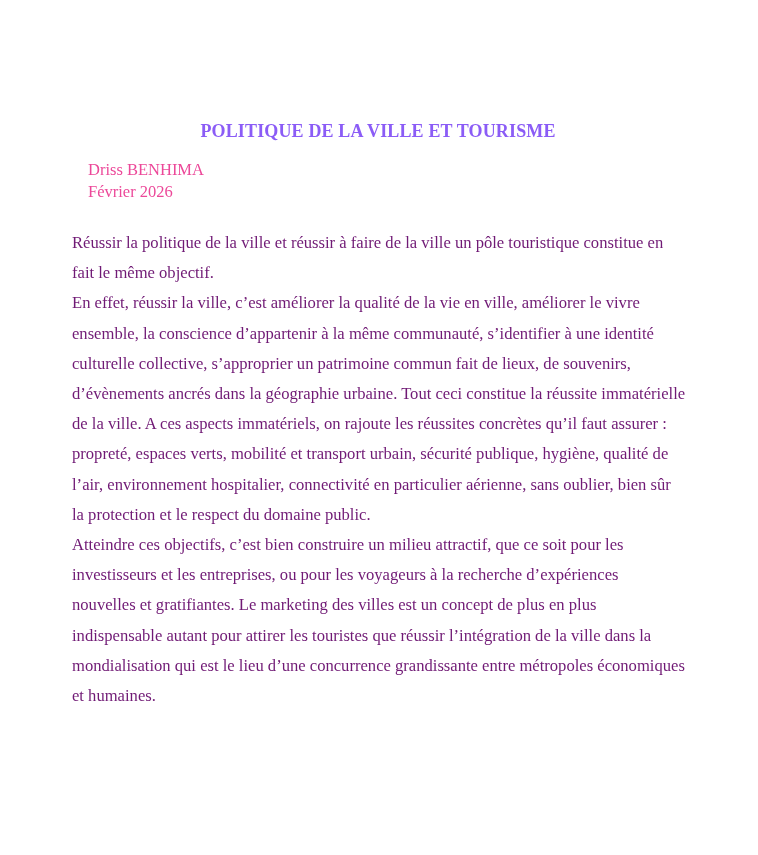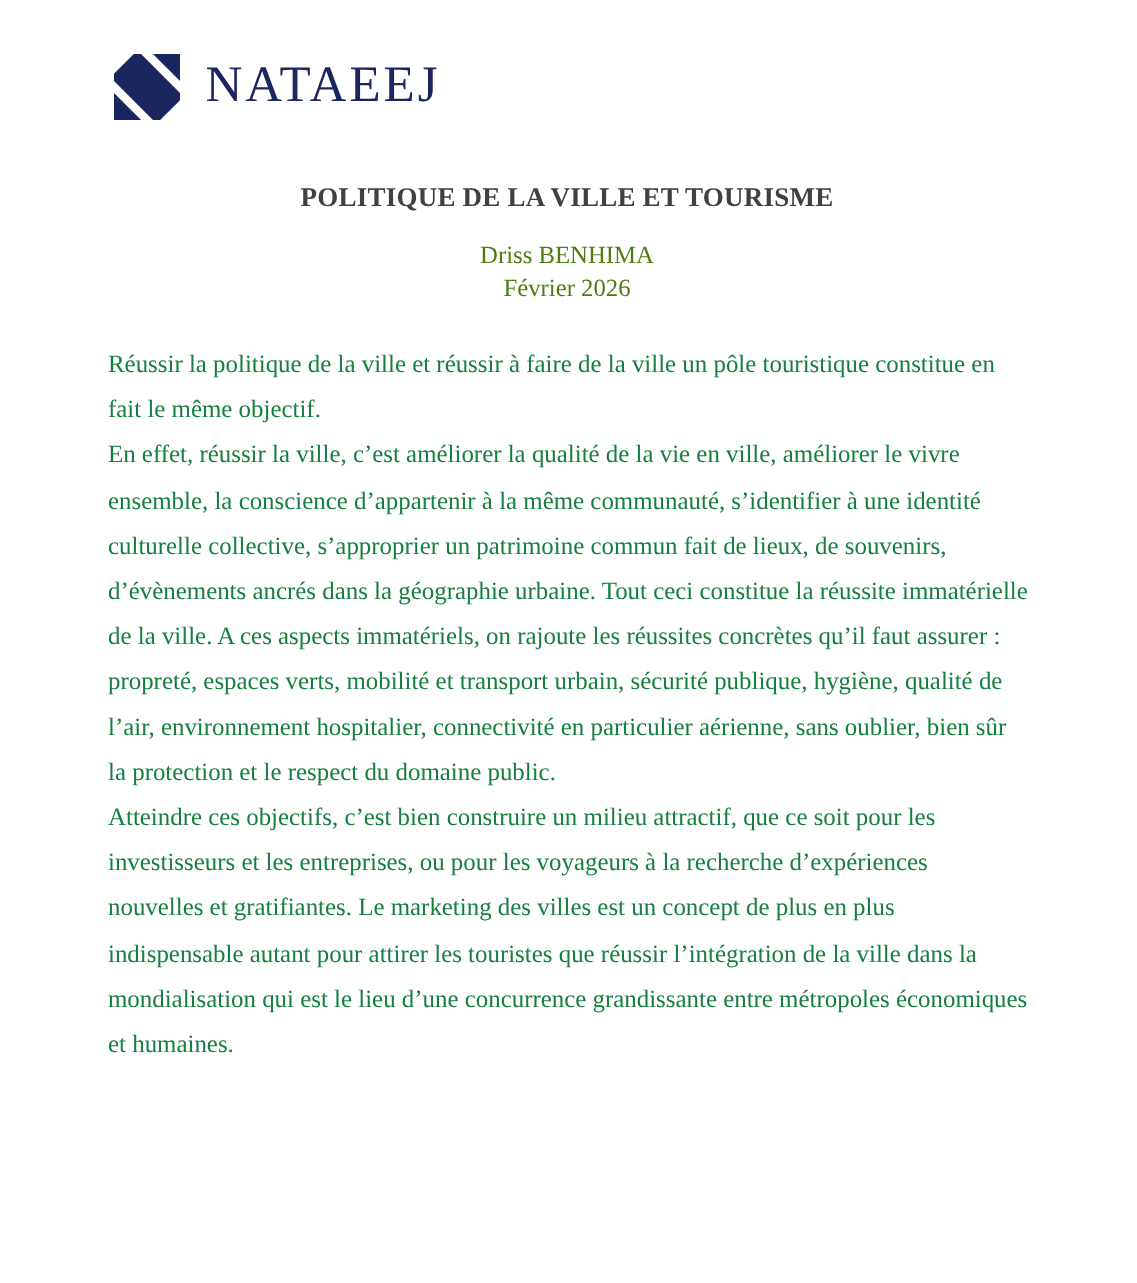--- a/index.html
+++ b/index.html
@@ -50,76 +50,65 @@
   
   .doc-title {
     position: absolute;
     left: 72px;
     top: 121px;
     width: 612px;
     text-align: center;
     font-size: 18px;
     font-weight: bold;
     letter-spacing: 0.15px;
-    color: #404040;
+    color: #8b5cf6;
     margin: 0;
   }
 
   
   .byline {
     position: absolute;
-    left: 72px;
+    left: 88px;
     top: 159px;
     width: 612px;
-    text-align: center;
+    text-align: left;
     font-size: 16.5px;
     line-height: 22px;
-    color: #4d7c0f;
+    color: #ec4899;
   }
 
   .byline-line {
     display: block;
     white-space: nowrap;
   }
 
   
   .body-col {
     position: absolute;
     left: 72px;
     top: 228px;
     width: 614px;
   }
 
   .para {
     margin: 0;
     font-size: 16.6px;
     line-height: 30.2px;
-    color: #15803d;
+    color: #701a75;
     text-align: left;
   }
 
   .para + .para {
   }
 </style>
 </head>
 <body>
 
 <div class="page">
 
-  <div class="brand">
-    <svg class="brand-mark" viewBox="0 0 100 100" aria-hidden="true">
-
-      <rect x="0" y="0" width="100" height="100" fill="#1b2560"></rect>
-      <polygon points="0,0 30,0 0,30" fill="#ffffff"></polygon>
-      <polygon points="100,100 70,100 100,70" fill="#ffffff"></polygon>
-      <polygon points="41,0 100,59 100,41 59,0" fill="#ffffff"></polygon>
-      <polygon points="0,41 0,59 41,100 59,100" fill="#ffffff"></polygon>
-    </svg>
-    <div class="brand-word">NATAEEJ</div>
-  </div>
 
   <h1 class="doc-title">POLITIQUE DE LA VILLE ET TOURISME</h1>
 
   <div class="byline">
     <span class="byline-line">Driss BENHIMA</span>
     <span class="byline-line">Février 2026</span>
   </div>
 
   <div class="body-col">
     <p class="para">Réussir la politique de la ville et réussir à faire de la ville un pôle touristique constitue en fait le même objectif.</p>

